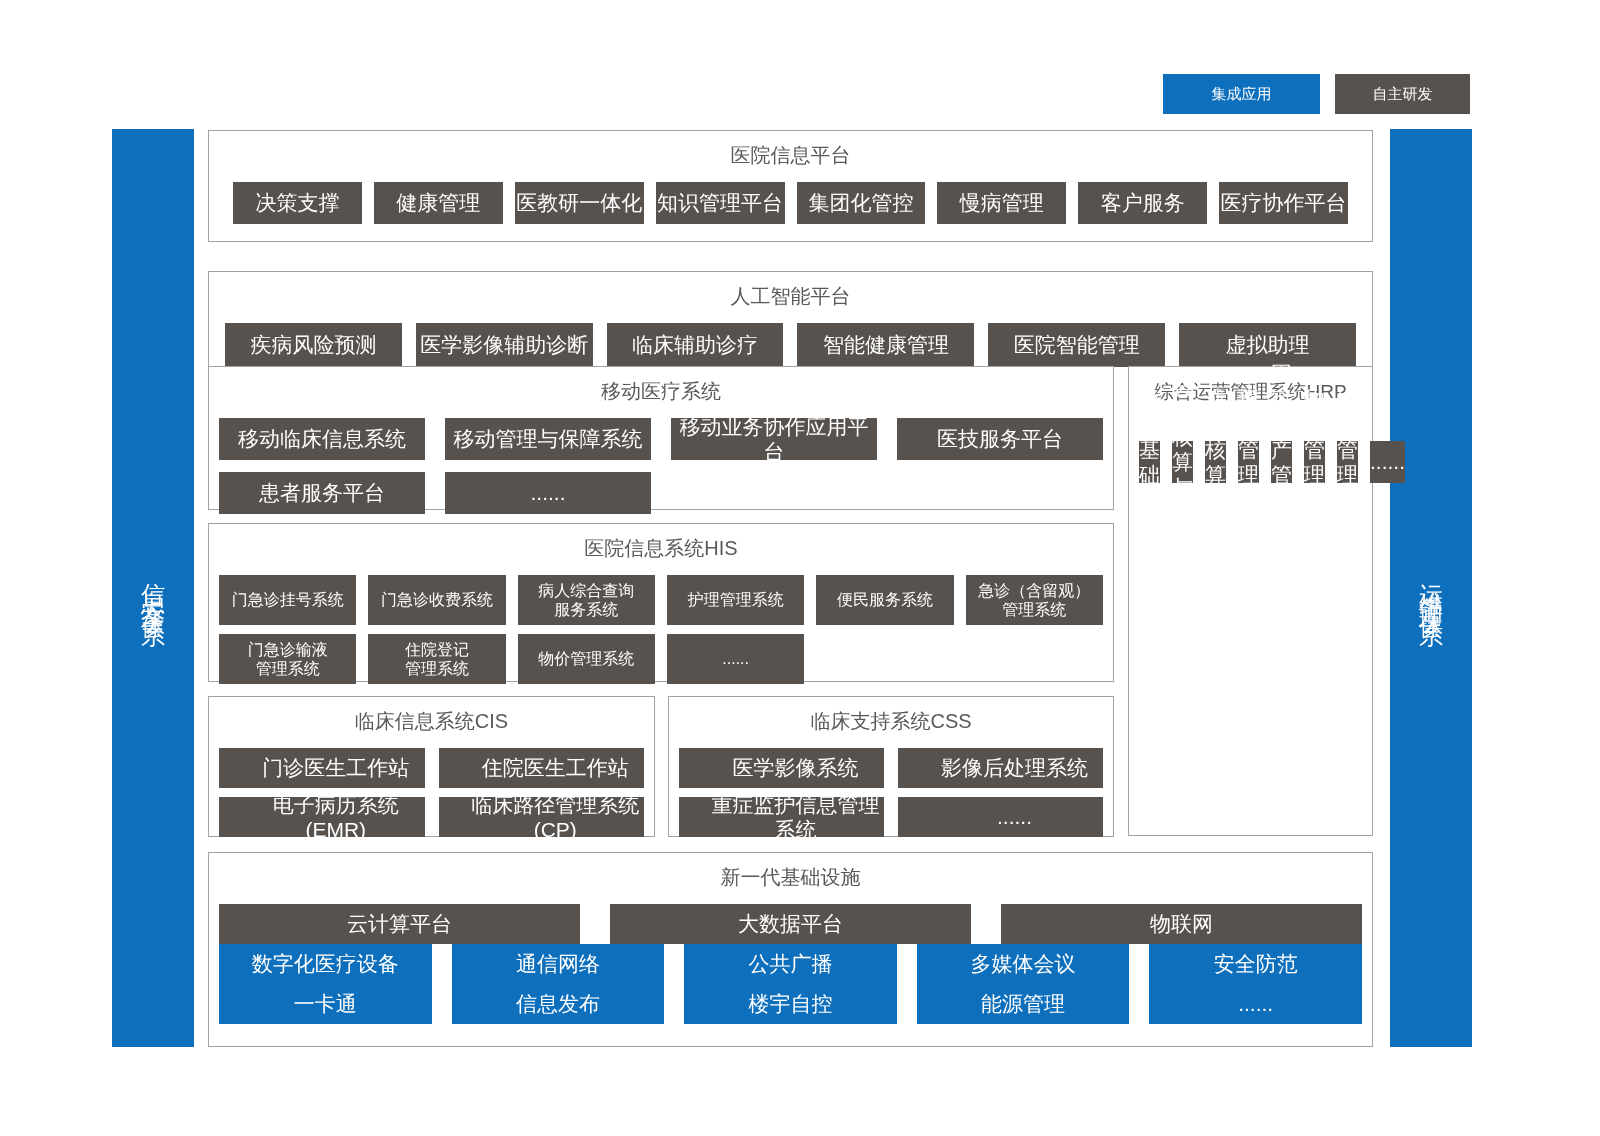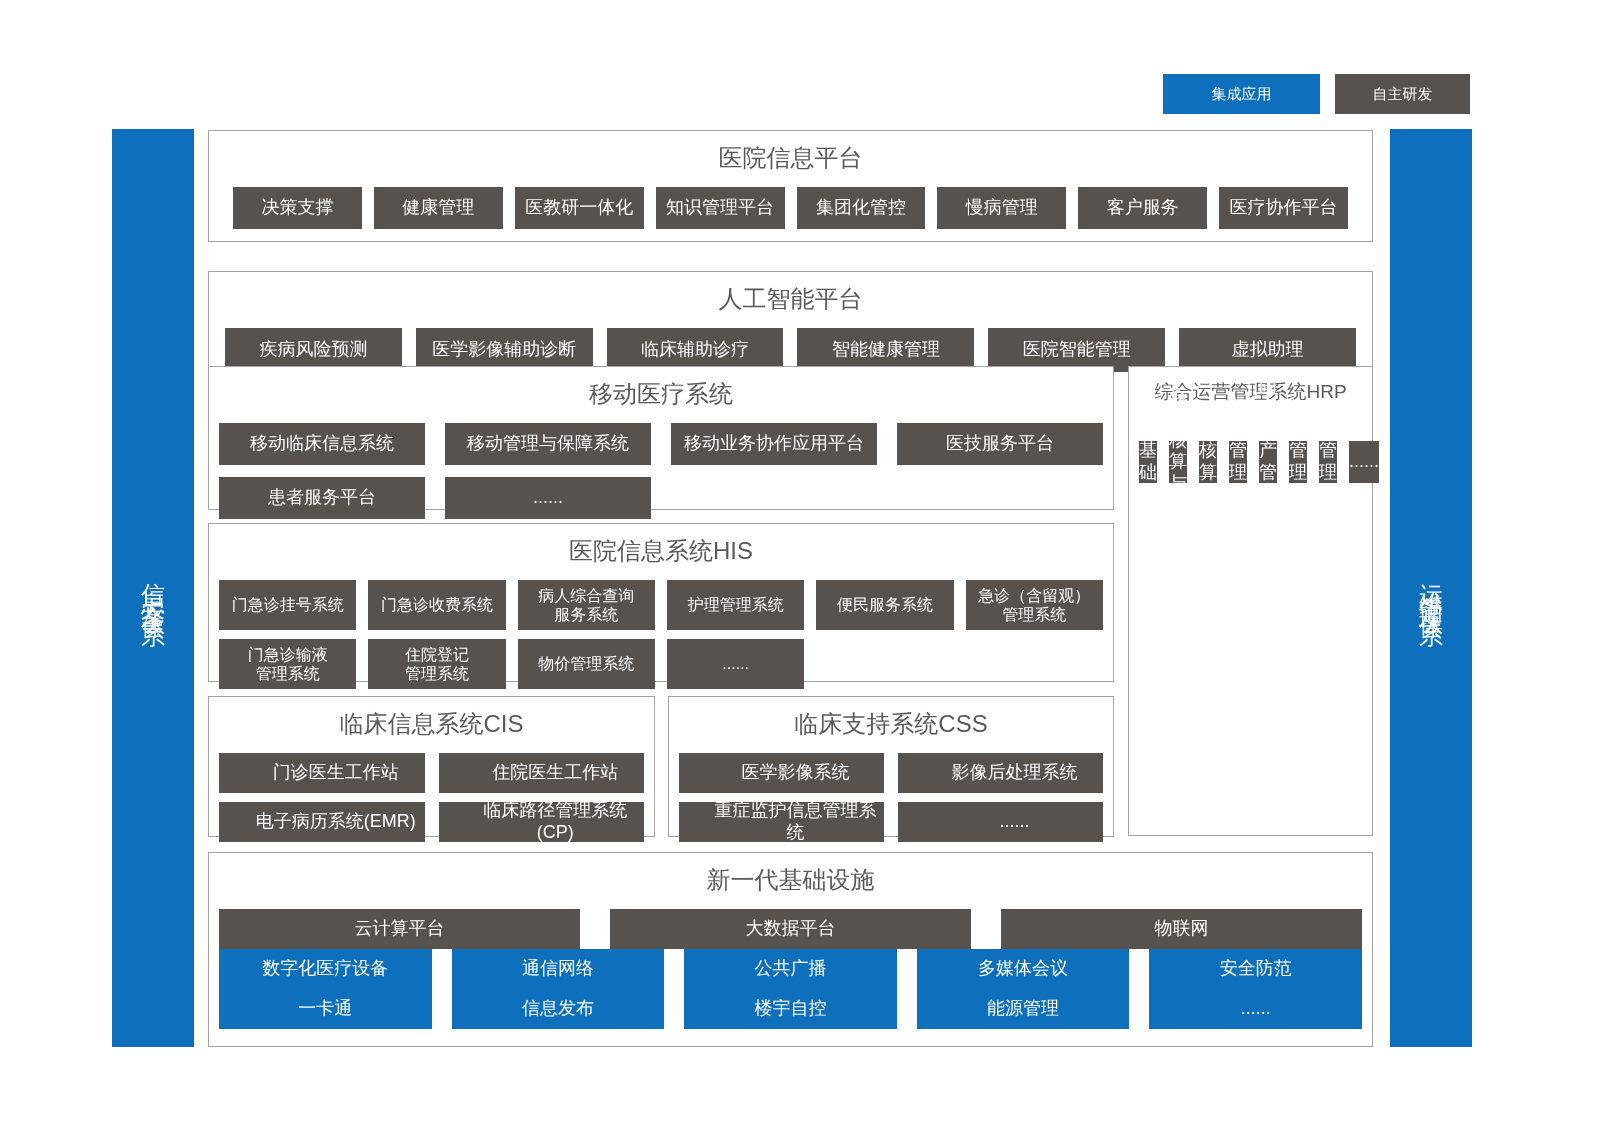--- a/index.html
+++ b/index.html
@@ -20,22 +20,22 @@
 
   
   .vbar{position:absolute;top:129px;width:82px;height:918px;background:var(--blue);
     display:flex;align-items:center;justify-content:center;}
   .vbar .vtext{writing-mode:vertical-rl;color:#fff;font-size:24px;letter-spacing:8px;}
   #bar-left{left:112px;}
   #bar-right{left:1390px;}
 
   
   .sec{position:absolute;border:1px solid var(--border);background:#fff;box-sizing:border-box;}
-  .sec-title{text-align:center;color:var(--title);font-size:24px;padding:11px 0 13px;}
-  .box{background:var(--dark);color:#fff;font-size:18px;display:flex;align-items:center;justify-content:center;
+  .sec-title{text-align:center;color:var(--title);font-size:20px;padding:11px 0 13px;}
+  .box{background:var(--dark);color:#fff;font-size:21px;display:flex;align-items:center;justify-content:center;
     text-align:center;white-space:pre-line;line-height:1.2;}
   .box.blue{background:var(--blue);}
 
   #sec-hospital{left:208px;top:130px;width:1165px;height:112px;}
   #sec-hospital .row{display:flex;gap:12px;padding:0 24px;}
   #sec-hospital .box{flex:1;height:42px;}
 
   #sec-ai{left:208px;top:271px;width:1165px;height:96px;}
   #sec-ai .row{display:flex;gap:14px;padding:0 16px;align-items:flex-end;}
   #sec-ai .box{flex:1;height:44px;}

